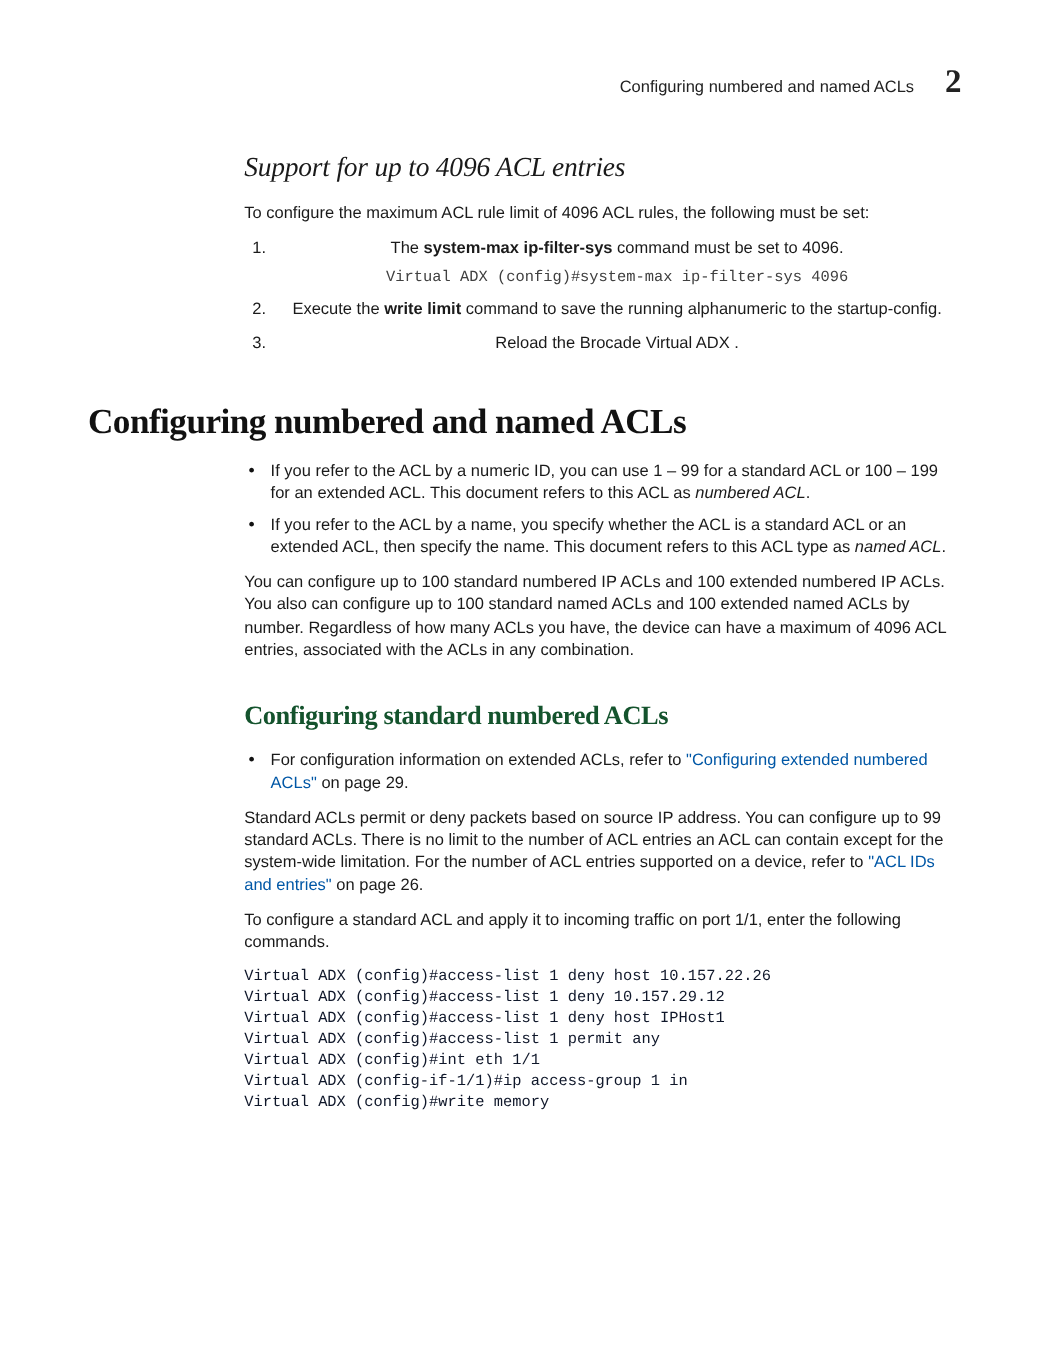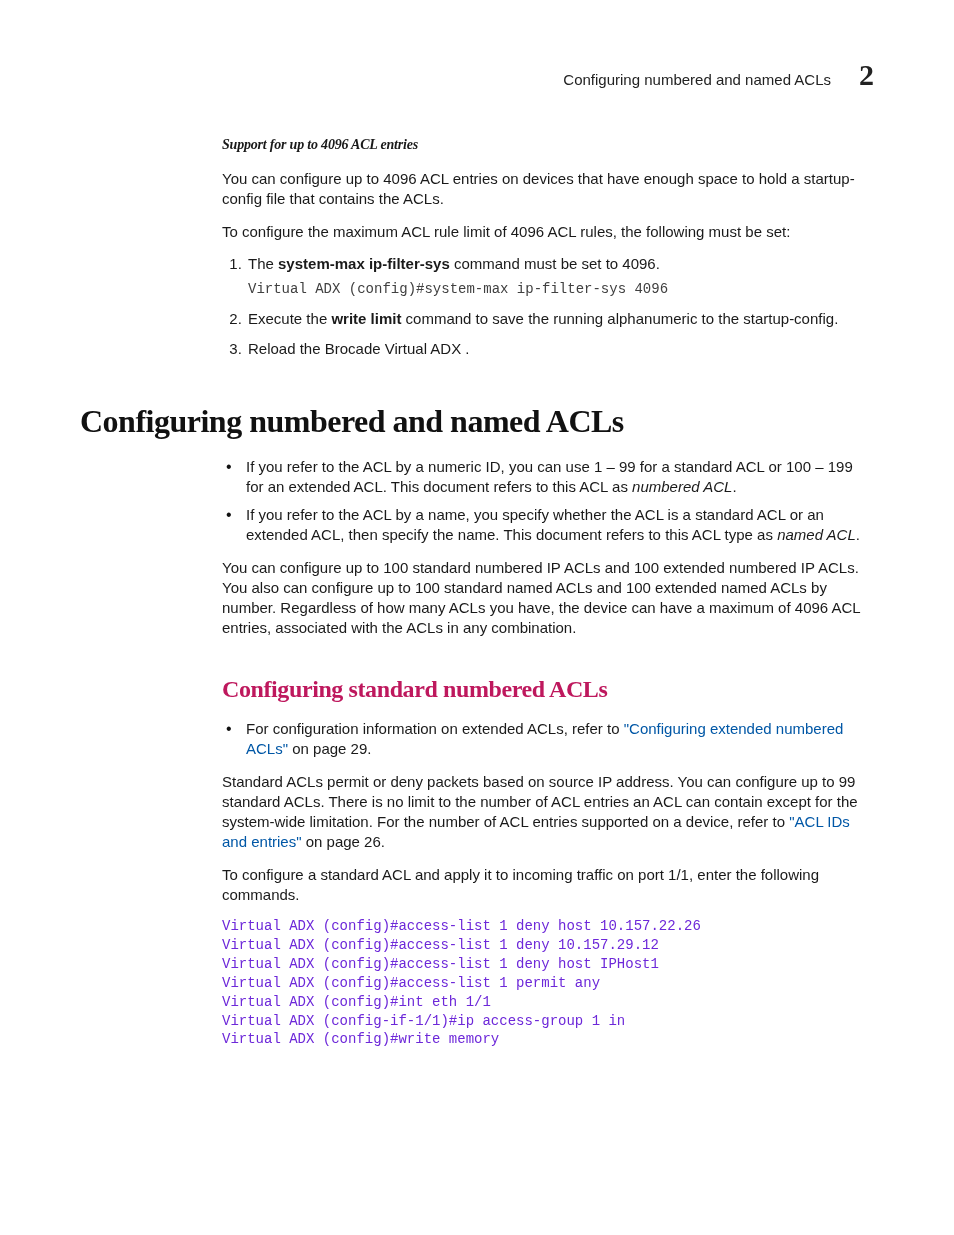--- a/index.html
+++ b/index.html
@@ -34,30 +34,31 @@
     font-size: 30px;
     line-height: 1;
   }
   .content {
     margin-left: 142px;
     margin-right: 0;
   }
   .sub-italic-heading {
     font-family: Georgia, "Times New Roman", serif;
     font-style: italic;
-    font-weight: 700;
-    font-size: 14px;
+    font-weight: 400;
+    font-size: 25px;
     margin: 0 0 14px 0;
     letter-spacing: -0.2px;
   }
   p { margin: 0 0 12px 0; }
   ol.num {
     list-style: decimal;
     margin: 0 0 12px 0;
     padding-left: 24px;
+    text-align: center;
   }
   ol.num > li { margin: 0 0 10px 0; padding-left: 2px; }
   .code {
     font-family: "Courier New", Courier, monospace;
     font-size: 14px;
     color: #404040;
     margin: 6px 0 10px 0;
     white-space: pre;
   }
   .bold-inline { font-weight: 700; }
@@ -88,45 +89,44 @@
     font-size: 16px;
     line-height: 1.3;
     color: #111;
   }
   .italic { font-style: italic; text-align: center; }
   h2.subsection {
     font-family: Georgia, "Times New Roman", serif;
     font-weight: 600;
     font-size: 24px;
     margin: 34px 0 14px 0;
-    color: #be185d;
+    color: #14532d;
     letter-spacing: -0.4px;
   }
   a.link { color: #0057a6; text-decoration: none; }
   .code-block {
     font-family: "Courier New", Courier, monospace;
     font-size: 14px;
-    color: #6d28d9;
+    color: #0f172a;
     white-space: pre;
     margin-top: 8px;
   }
 </style>
 </head>
 <body>
 
 <div class="page">
 
   <div class="running-header">
     <span class="running-title">Configuring numbered and named ACLs</span>
     <span class="chapter-number">2</span>
   </div>
 
   <div class="content">
     <h3 class="sub-italic-heading">Support for up to 4096 ACL entries</h3>
-    <p>You can configure up to 4096 ACL entries on devices that have enough space to hold a startup-config file that contains the ACLs.</p>
     <p>To configure the maximum ACL rule limit of 4096 ACL rules, the following must be set:</p>
     <ol class="num">
       <li>
         <span>The </span><span class="bold-inline">system-max ip-filter-sys</span><span> command must be set to 4096.</span>
         <div class="code">Virtual ADX (config)#system-max ip-filter-sys 4096</div>
       </li>
       <li>
         <span>Execute the </span><span class="bold-inline">write limit</span><span> command to save the running alphanumeric to the startup-config.</span>
       </li>
       <li>Reload the Brocade Virtual ADX .</li>

